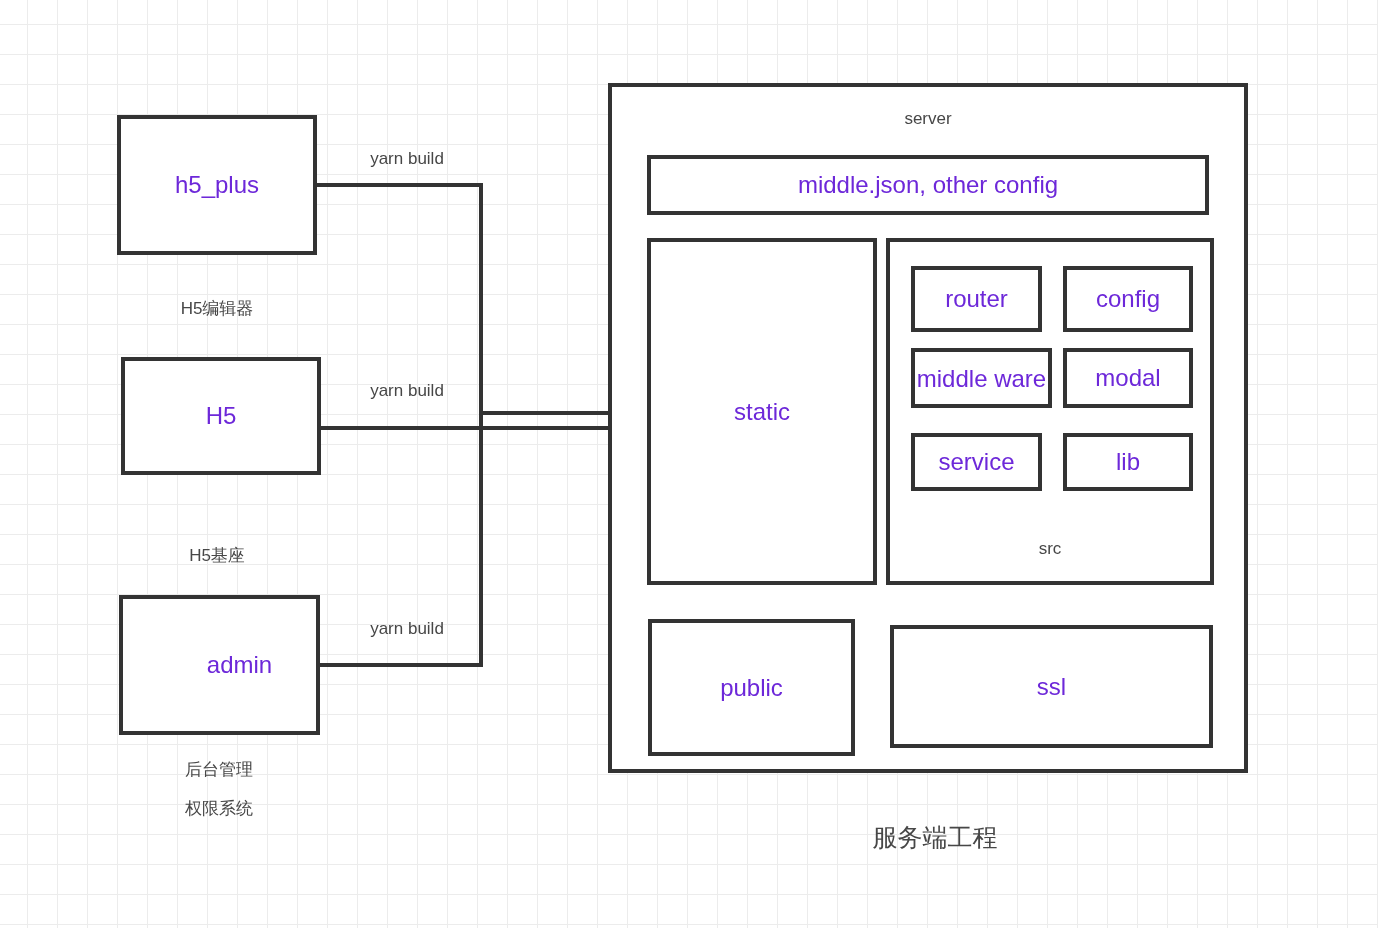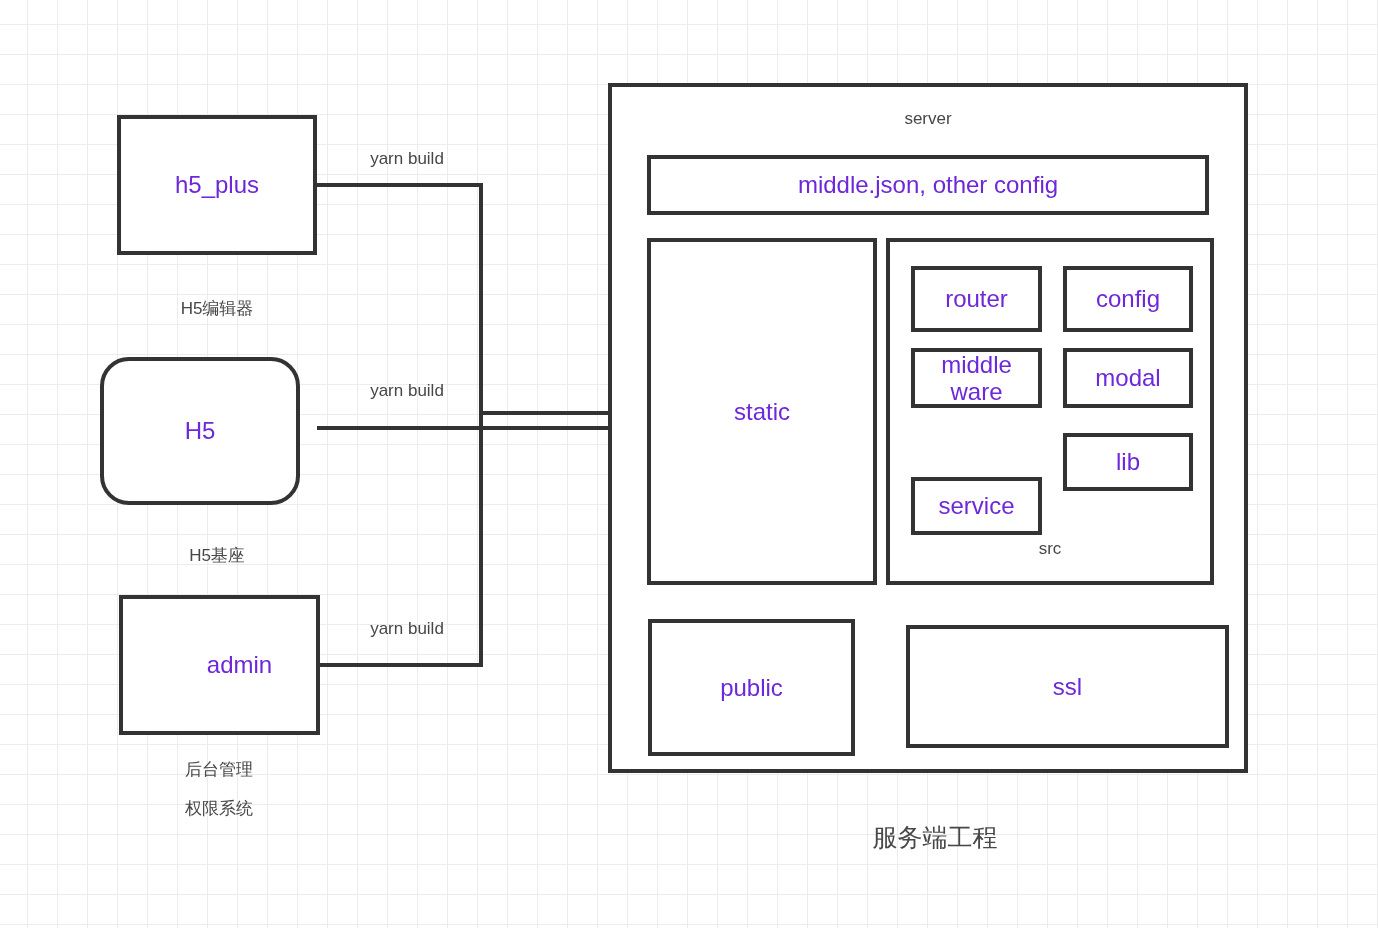--- a/index.html
+++ b/index.html
@@ -55,21 +55,21 @@
     position: absolute;
     width: 0; height: 0;
     border-top: 10px solid transparent;
     border-bottom: 10px solid transparent;
     border-left: 20px solid #333333;
   }
 
   
   #box-h5plus  { left: 117px; top: 115px; width: 200px; height: 140px; }
   #cap-h5plus  { left: 117px; top: 293px; width: 200px; }
-  #box-h5      { left: 100px; top: 357px; width: 200px; height: 148px; border-radius: 29px; }
+  #box-h5      { left: 121px; top: 357px; width: 200px; height: 118px; }
   #cap-h5      { left: 117px; top: 540px; width: 200px; }
   #box-admin   { left: 119px; top: 595px; width: 201px; height: 140px; padding-left: 40px; }
   #cap-admin   { left: 107px; top: 750px; width: 200px; line-height: 39px; padding-left: 12px; }
 
   
   #edge1 { left: 347px; top: 143px; width: 120px; }
   #edge2 { left: 347px; top: 375px; width: 120px; }
   #edge3 { left: 347px; top: 613px; width: 120px; }
 
   
@@ -82,27 +82,27 @@
   #ah2 { left: 629px; top: 418px; }
 
   
   #box-server   { left: 608px; top: 83px;  width: 640px; height: 690px; }
   #title-server { left: 612px; top: 103px; width: 632px; }
   #box-package  { left: 647px; top: 155px; width: 562px; height: 60px; }
   #box-static   { left: 647px; top: 238px; width: 230px; height: 347px; }
   #box-src      { left: 886px; top: 238px; width: 328px; height: 347px; }
   #box-router   { left: 911px; top: 266px; width: 131px; height: 66px; }
   #box-config   { left: 1063px; top: 266px; width: 130px; height: 66px; }
-  #box-middleware { left: 911px; top: 348px; width: 131px; height: 60px; line-height: 27px; }
+  #box-middleware { left: 911px; top: 348px; width: 141px; height: 60px; line-height: 27px; }
   #box-modal    { left: 1063px; top: 348px; width: 130px; height: 60px; }
-  #box-service  { left: 911px; top: 433px; width: 131px; height: 58px; margin-top: 44px; }
+  #box-service  { left: 911px; top: 433px; width: 131px; height: 58px; }
   #box-lib      { left: 1063px; top: 433px; width: 130px; height: 58px; }
   #label-src    { left: 886px; top: 533px; width: 328px; }
   #box-public   { left: 648px; top: 619px; width: 207px; height: 137px; }
-  #box-ssl      { left: 890px; top: 625px; width: 323px; height: 123px; margin-left: 16px; }
+  #box-ssl      { left: 890px; top: 625px; width: 323px; height: 123px; }
   #cap-server   { left: 785px; top: 822px; width: 300px; font-size: 25px; }
 </style>
 </head>
 <body>
 
 <div class="canvas">
 
   <div class="line" id="l-h5plus"></div>
   <div class="line" id="l-trunk"></div>
   <div class="line" id="l-admin"></div>

